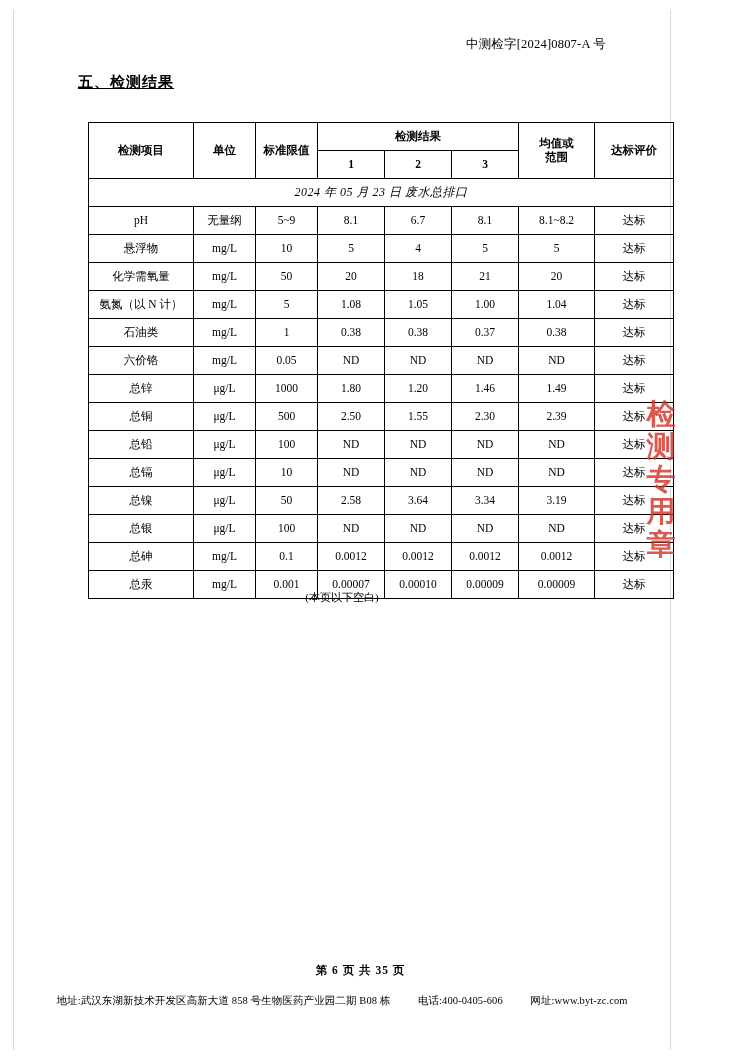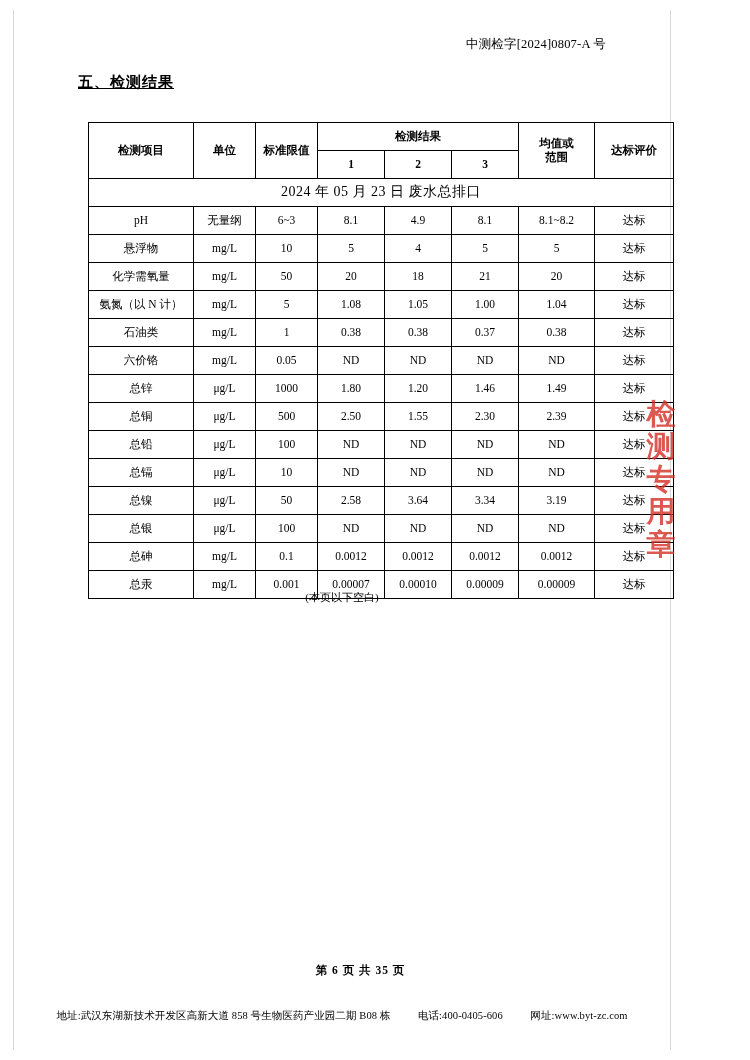--- a/index.html
+++ b/index.html
@@ -83,22 +83,23 @@
     font-size: 11.5px;
   }
   .hdr-h1 { height: 20px; }
   .hdr-h2 { height: 20px; }
   .subhdr-num { font-weight: bold; font-size: 11px; }
   .group-row td {
     text-align: left;
     font-weight: bold;
     padding-left: 6px;
     height: 23px;
-    font-size: 14px;
+    font-size: 12px;
     letter-spacing: 0.5px;
+    font-style: italic;
   }
   .note-blank {
     position: absolute;
     left: 0; right: 0;
     top: 590px;
     text-align: center;
     font-size: 11px;
   }
   .footer-page {
     position: absolute;
@@ -106,21 +107,21 @@
     bottom: 82px;
     text-align: center;
     font-size: 11.5px;
     font-weight: bold;
     letter-spacing: 1px;
     padding-left: 37px;
   }
   .footer-addr {
     position: absolute;
     left: 0; right: 0;
-    bottom: 37px;
+    bottom: 52px;
     text-align: center;
     font-size: 10.5px;
     letter-spacing: 0.1px;
   }
   .footer-addr span { margin: 0 2px; }
   .stamp {
     position: absolute;
     right: 6px;
     top: 398px;
     width: 34px;
@@ -180,23 +181,23 @@
       </tr>
     </thead>
     <tbody>
       <tr class="group-row">
         <td colspan="8">2024 年 05 月 23 日    废水总排口</td>
       </tr>
 
       <tr>
         <td>pH</td>
         <td>无量纲</td>
-        <td>6~3</td>
+        <td>5~9</td>
         <td>8.1</td>
-        <td>4.9</td>
+        <td>6.7</td>
         <td>8.1</td>
         <td>8.1~8.2</td>
         <td>达标</td>
       </tr>
       <tr>
         <td>悬浮物</td>
         <td>mg/L</td>
         <td>10</td>
         <td>5</td>
         <td>4</td>

